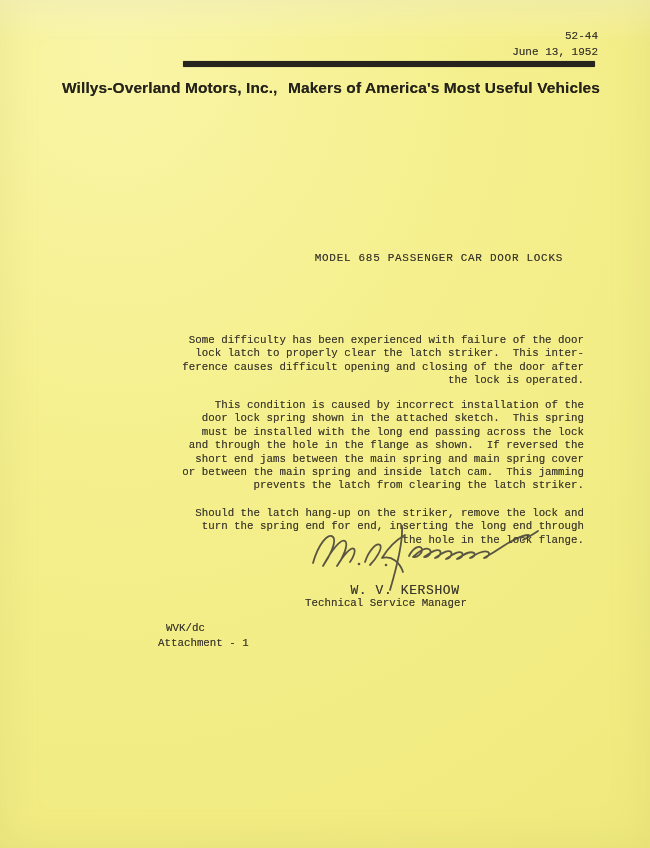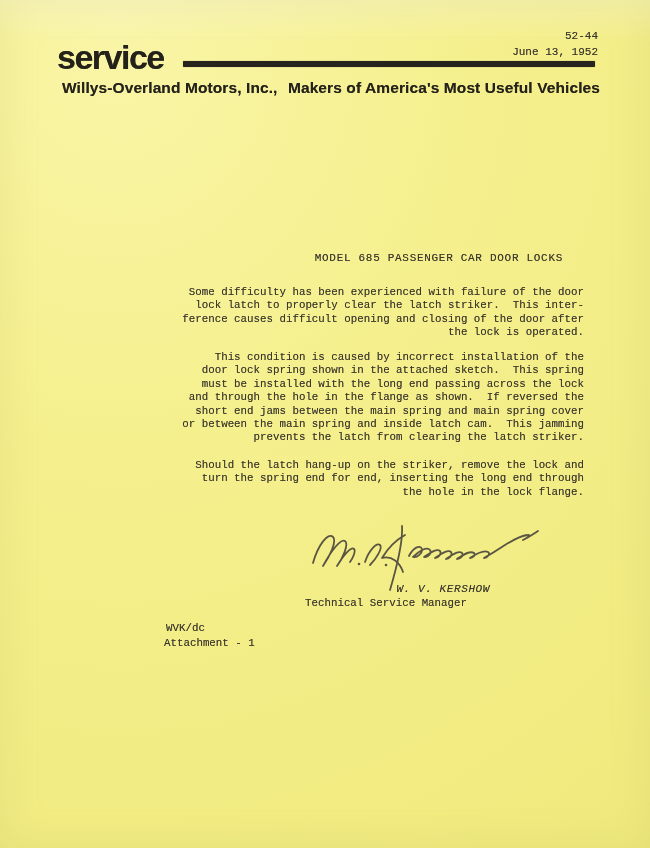--- a/index.html
+++ b/index.html
@@ -41,35 +41,34 @@
     letter-spacing:.1px;
     text-shadow:0 0 .5px rgba(36,34,26,.6);
   }
   .addressee{left:70px;top:113px;font-size:10.8px;letter-spacing:.3px;}
   .doc-title{
     left:163px;top:232px;width:400px;
     text-align:right;font-size:11px;letter-spacing:.7px;margin-top:20px;
   }
   .para{
     left:164px;width:420px;
-    font-size:10.8px;line-height:13.4px;white-space:pre;
+    font-size:10.8px;line-height:13.4px;white-space:pre;margin-top:48px;
   }
   .p1{top:286px;} .p2{top:351px;} .p3{top:459px;}
   .sig{left:303px;top:513px;width:238px;height:84px;}
-  .signer-name{left:320px;top:583px;width:170px;font-size:11px;letter-spacing:.6px;font-style:italic;}
+  .signer-name{left:320px;top:583px;width:170px;text-align:center;font-size:13px;letter-spacing:.6px;}
   .signer-title{left:305px;top:597px;width:180px;text-align:left;font-size:10.8px;}
   .typist{left:166px;top:622px;font-size:10.8px;}
-  .attachment{left:164px;top:637px;font-size:10.8px;}
+  .attachment{left:158px;top:637px;font-size:10.8px;}
 </style>
 </head>
 <body>
 
 <div class="page">
 
-  <div class="abs logo">service</div>
   <div class="abs rule"></div>
   <div class="abs issue mono">52-44</div>
   <div class="abs date mono">June 13, 1952</div>
 
   <div class="abs company-row">
     <span>Willys-Overland Motors, Inc.,</span>
     <span>Makers of America's Most Useful Vehicles</span>
   </div>
 
 

